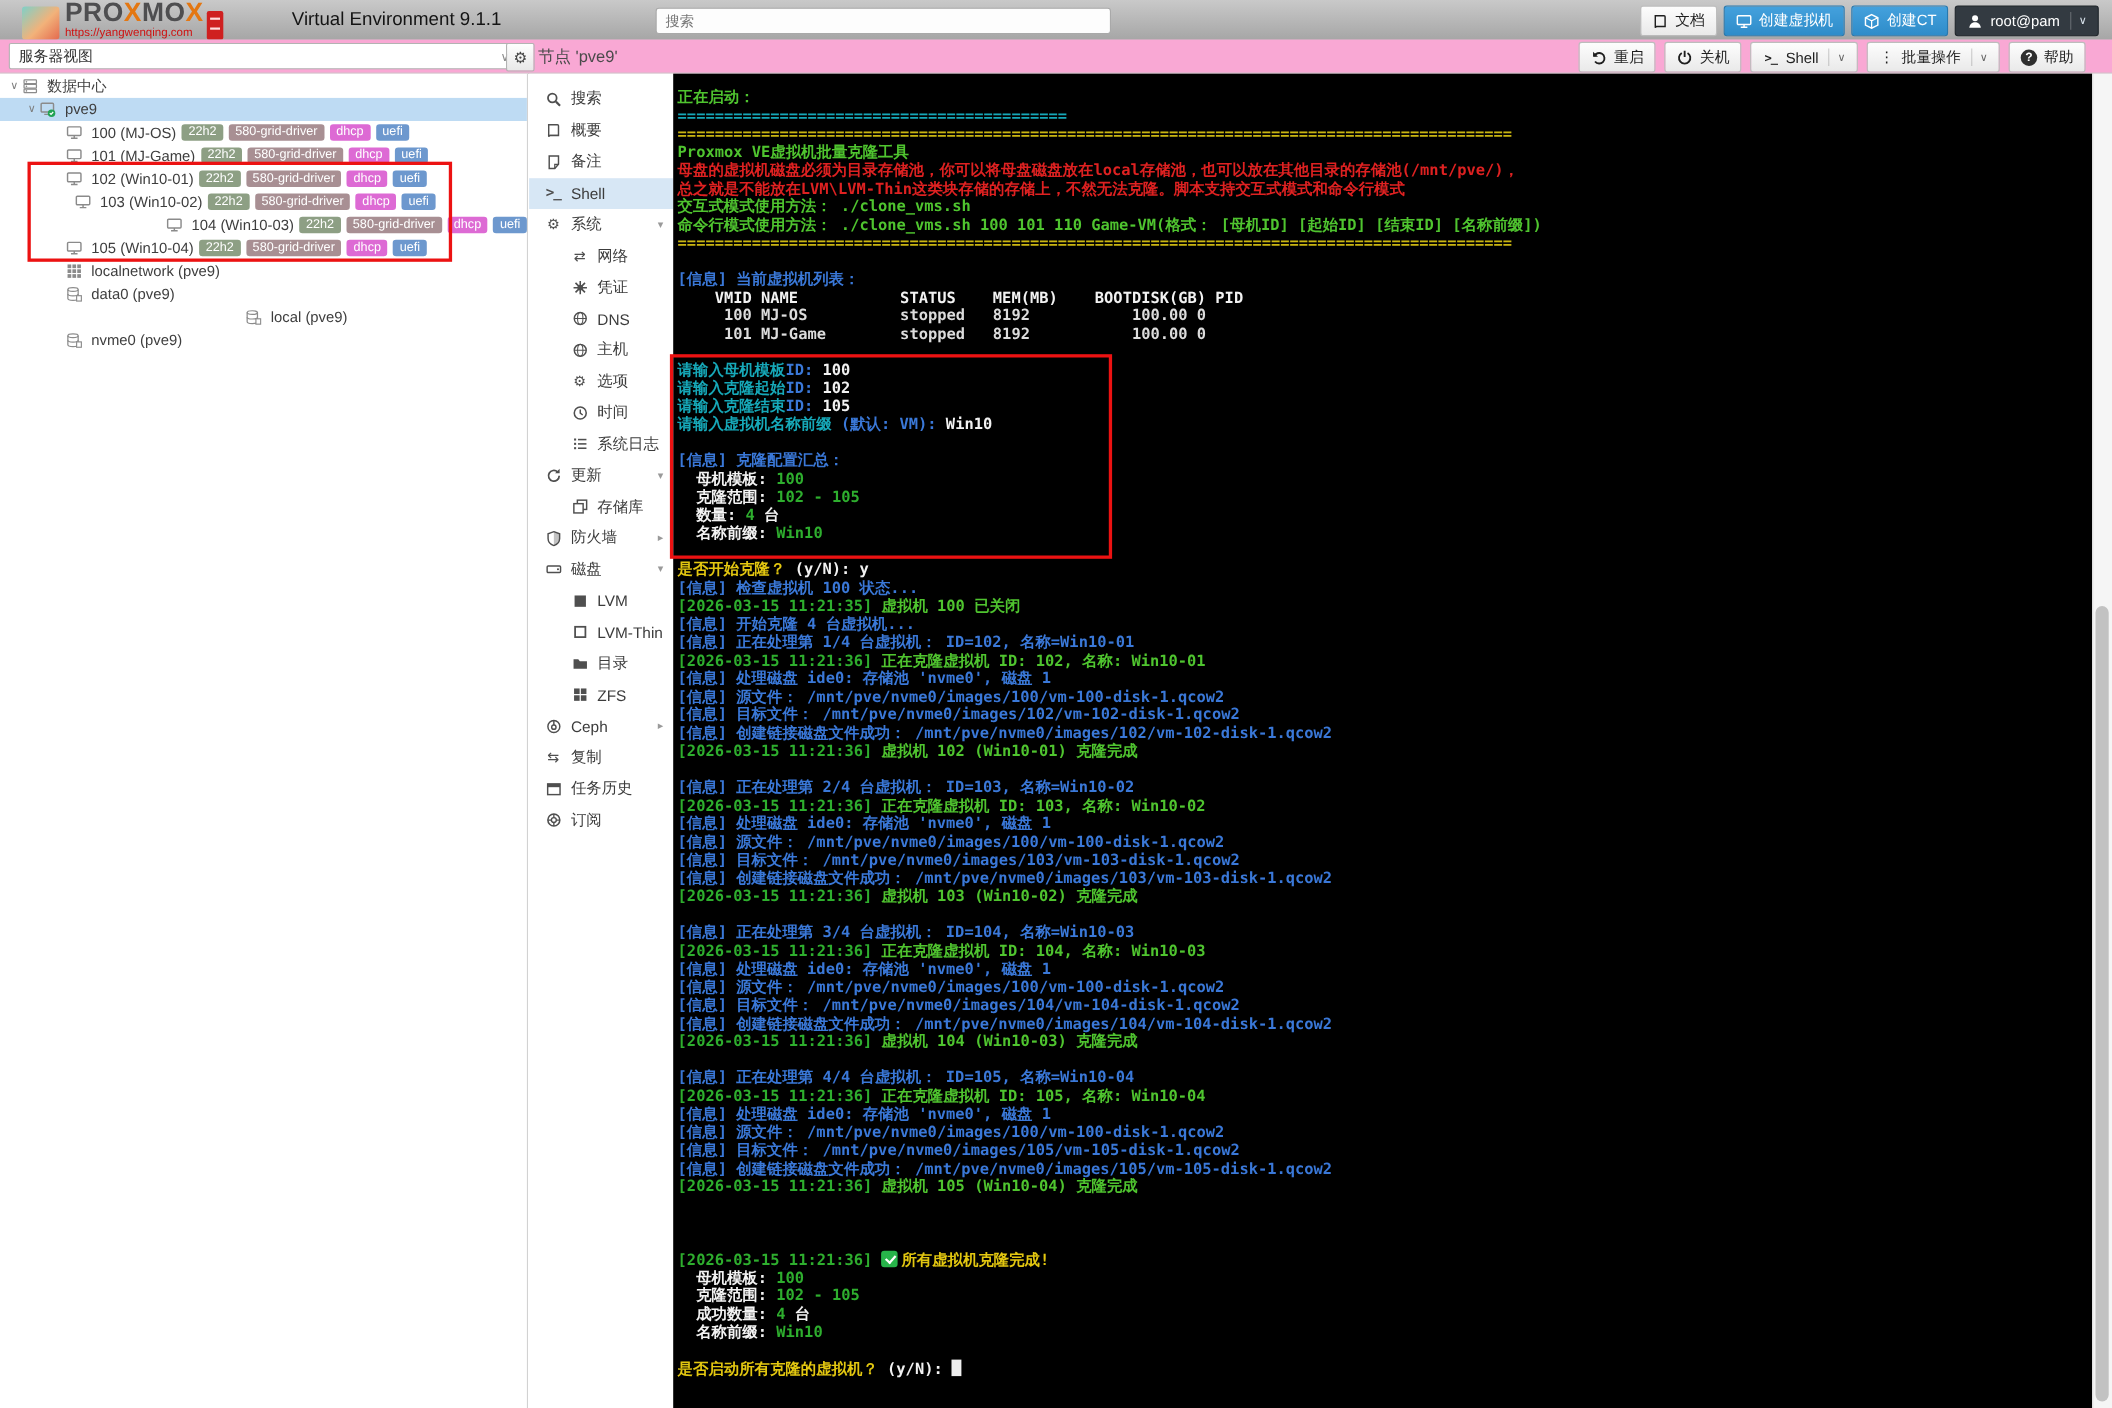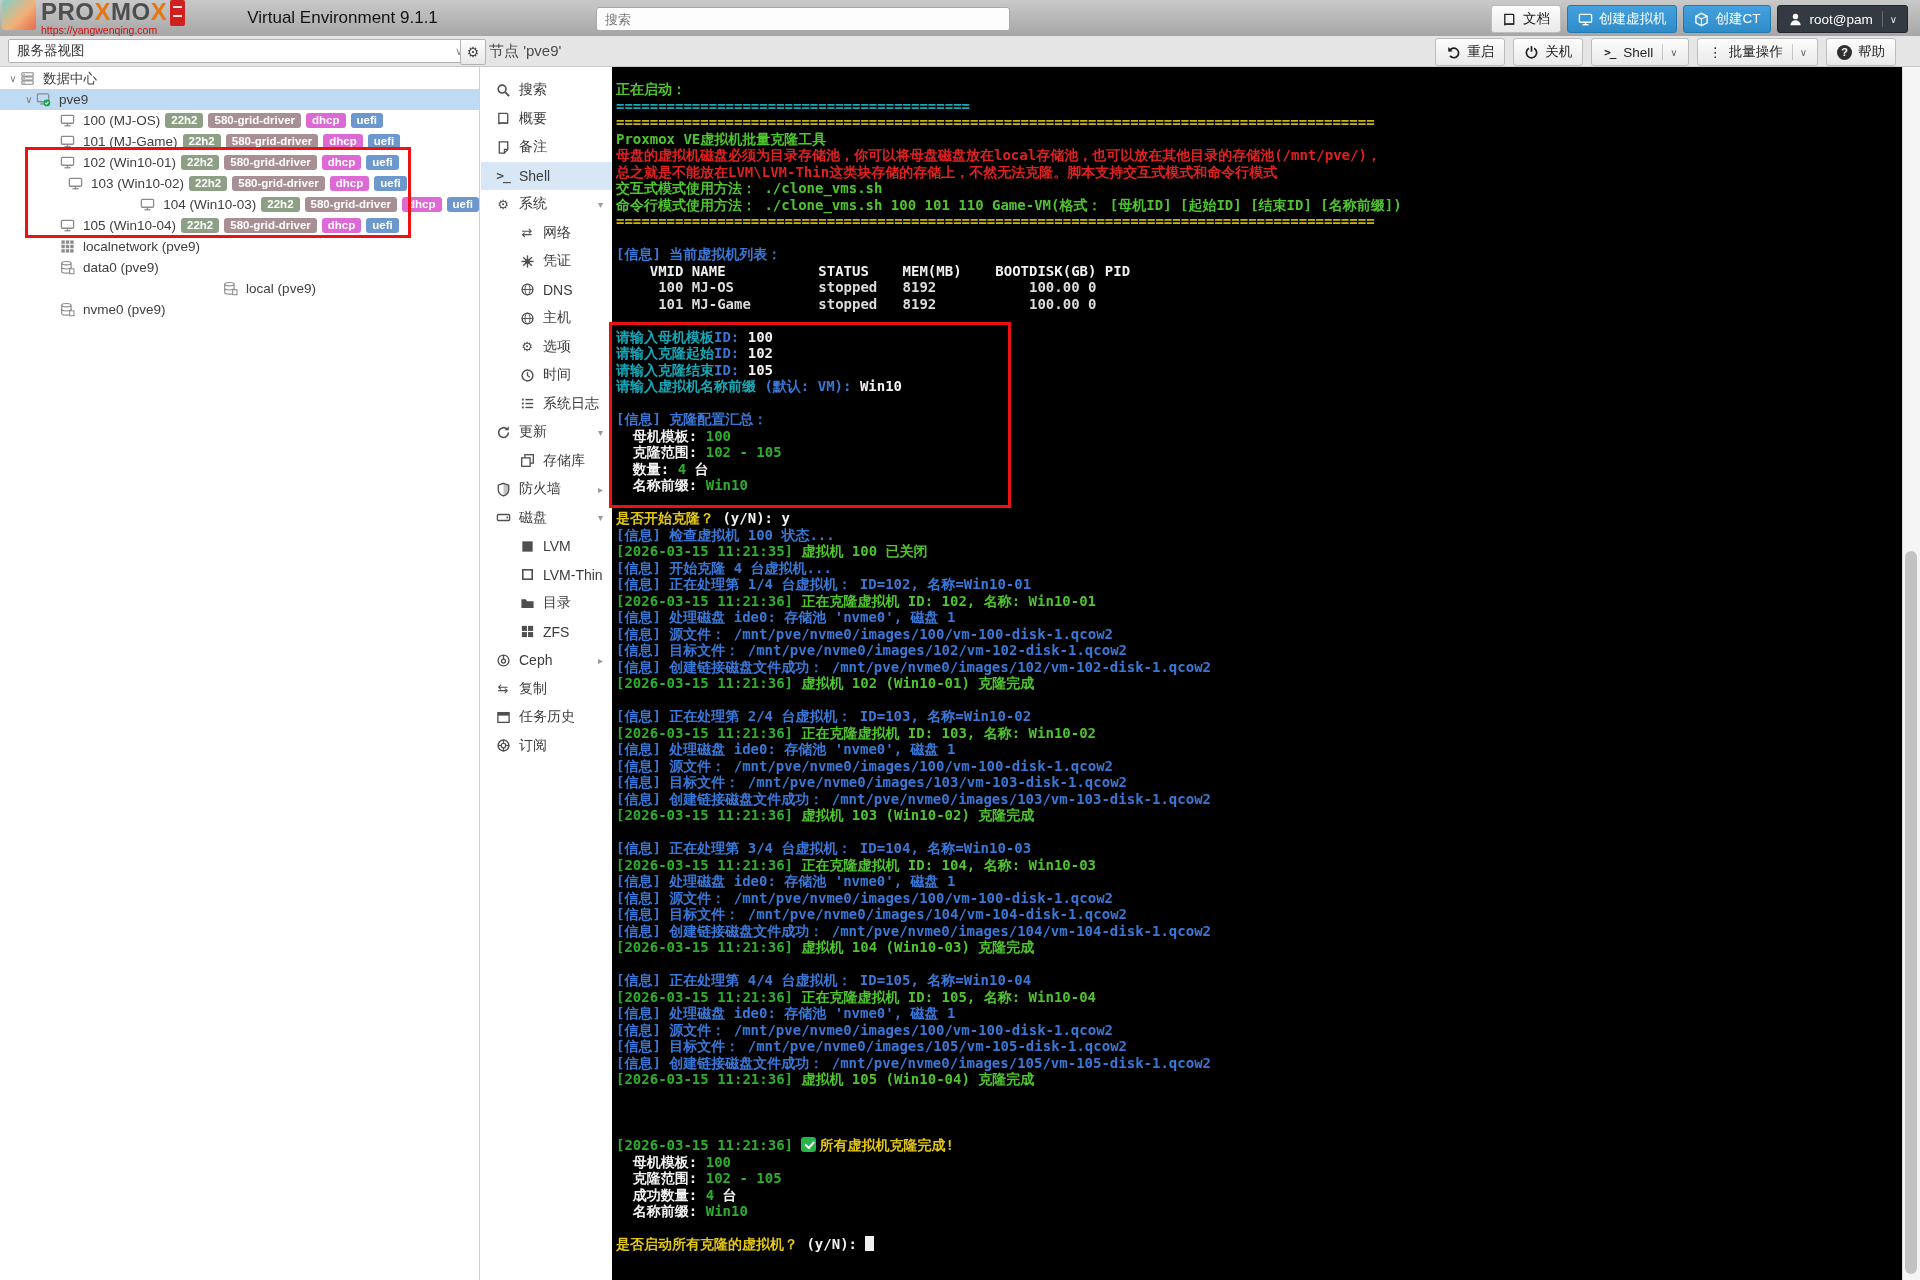--- a/index.html
+++ b/index.html
@@ -2,21 +2,21 @@
 <html><head>
 <meta charset="utf-8">
 <style>
   html,body{margin:0;padding:0}
   body{width:1920px;height:1280px;overflow:hidden;position:relative;background:#fff;
        font-family:"Liberation Sans","DejaVu Sans",sans-serif;-webkit-font-smoothing:antialiased}
   
   #hdr{position:absolute;left:0;top:0;width:1920px;height:36px;
        background:linear-gradient(#c9c9c9,#a6a6a6);border-bottom:1px solid #8f8f8f;
        display:flex;align-items:center}
-  #logo{display:flex;align-items:flex-start;margin-left:2px;cursor:pointer}
+  #logo{display:flex;align-items:flex-end;margin-left:20px;cursor:pointer}
   #avatar{width:34px;height:30px;border-radius:3px;margin-right:5px;
           background:linear-gradient(135deg,#7fd0c8 0%,#f2b27a 55%,#e46a4e 100%)}
   #brandcol{display:flex;flex-direction:column;line-height:1}
   #brand{font-size:24px;font-weight:bold;letter-spacing:.5px;color:#4e4e50}
   #brand .bx{color:#e47712}
   #brandurl{font-size:10.5px;color:#cf1212;margin-top:1px}
   #stamp{width:15px;height:26px;background:#cf2020;border-radius:2px;margin-left:3px;position:relative}
   #stamp:before,#stamp:after{content:"";position:absolute;left:3px;right:3px;height:2px;background:#ffdddd}
   #stamp:before{top:6px}#stamp:after{top:15px}
   #version{font-size:17px;color:#141414;margin-left:62px}
@@ -32,21 +32,21 @@
   .btn.primary{background:linear-gradient(#44a1dd,#2e8cc9);border-color:#2778ae;color:#fff}
   .btn.dark{background:#333a41;border-color:#20262b;color:#fff}
   .btn .ic{width:15px;height:15px;display:inline-flex;align-items:center;justify-content:center}
   .btn svg{display:block}
   .splitchev{border-left:1px solid rgba(0,0,0,.18);margin-left:3px;padding-left:7px;
              font-size:10px;color:#666;height:16px;display:flex;align-items:center}
   .btn.dark .splitchev,.btn.primary .splitchev{color:#dce6ef;border-left-color:rgba(255,255,255,.25)}
   .qb{width:15px;height:15px;border-radius:50%;background:#2e2e2e;color:#fff;font-size:11px;
       font-weight:bold;display:inline-flex;align-items:center;justify-content:center}
   
-  #row2{position:absolute;left:0;top:36px;width:1920px;height:30px;background:#e5e5e5;
+  #row2{position:absolute;left:0;top:36px;width:1920px;height:30px;background:#f9a8d4;
         border-bottom:1px solid #c9c9c9}
   #viewsel{position:absolute;left:8px;top:3px;width:446px;height:22px;background:#fff;
            border:1px solid #b3b3b3;border-radius:2px;display:flex;align-items:center;
            font-size:13.5px;color:#333;padding:0 8px;cursor:pointer}
   #viewsel .cv{margin-left:auto;color:#8a8a8a;font-size:11px}
   #gearbtn{position:absolute;left:460px;top:3px;width:24px;height:24px;border:1px solid #b3b3b3;
            border-radius:2px;background:linear-gradient(#fefefe,#e8e8e8);display:flex;
            align-items:center;justify-content:center;font-size:14px;color:#444;cursor:pointer}
   #nodetitle{position:absolute;left:489px;top:0;height:30px;display:flex;align-items:center;
              font-size:15px;color:#4a4a4a}
@@ -54,21 +54,21 @@
   
   #tree{position:absolute;left:0;top:67px;width:480px;bottom:0;background:#fff;
         border-right:1px solid #d2d2d2;padding-top:1px;box-sizing:border-box}
   .trow{height:21px;display:flex;align-items:center;font-size:13.5px;color:#3e3e3e;
         white-space:nowrap;cursor:pointer}
   .trow.sel{background:#bedbf3}
   .trow .chev{width:14px;color:#7d7d7d;font-size:10px;text-align:center;flex:0 0 auto}
   .trow .ic{width:17px;height:16px;margin-right:6px;color:#8b8b8b;flex:0 0 auto}
   .trow .ic svg{display:block}
   .tag{height:15px;line-height:15px;border-radius:3px;padding:0 6px;margin-left:5px;
-       font-size:11.5px;font-weight:bold;color:#fff}
+       font-size:11.5px;font-weight:normal;color:#fff}
   #menu{position:absolute;left:481px;top:67px;width:131px;bottom:0;background:#fff;padding-top:9px;
         box-sizing:border-box}
   .mrow{height:28.5px;display:flex;align-items:center;font-size:14px;color:#3c3c3c;
         padding-left:13px;position:relative;cursor:pointer}
   .mrow.sub{padding-left:37px}
   .mrow.sel{background:#d7e7f5}
   .mrow .ic{width:18px;margin-right:7px;color:#4f4f4f;display:inline-flex;justify-content:center;
             font-size:13px}
   .mrow .ic svg{display:block}
   .mrow .mchev{position:absolute;right:9px;color:#9a9a9a;font-size:10px}

